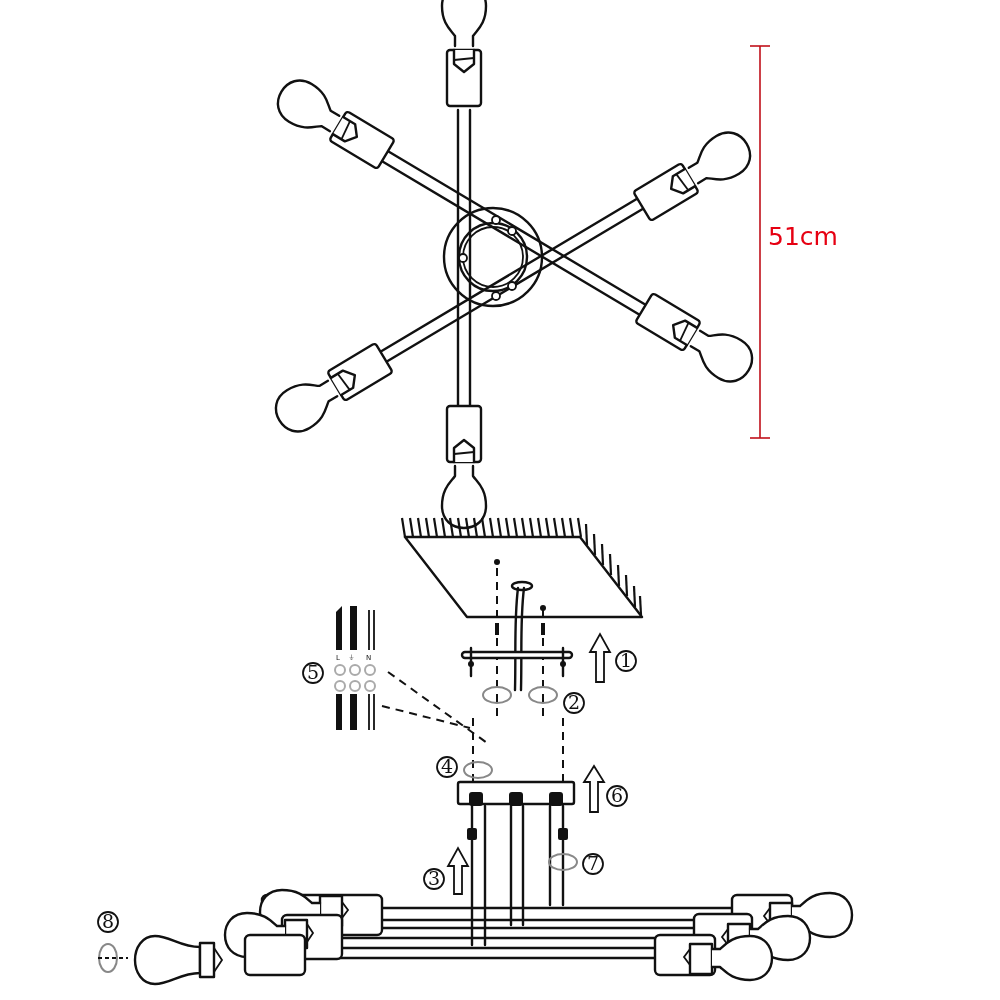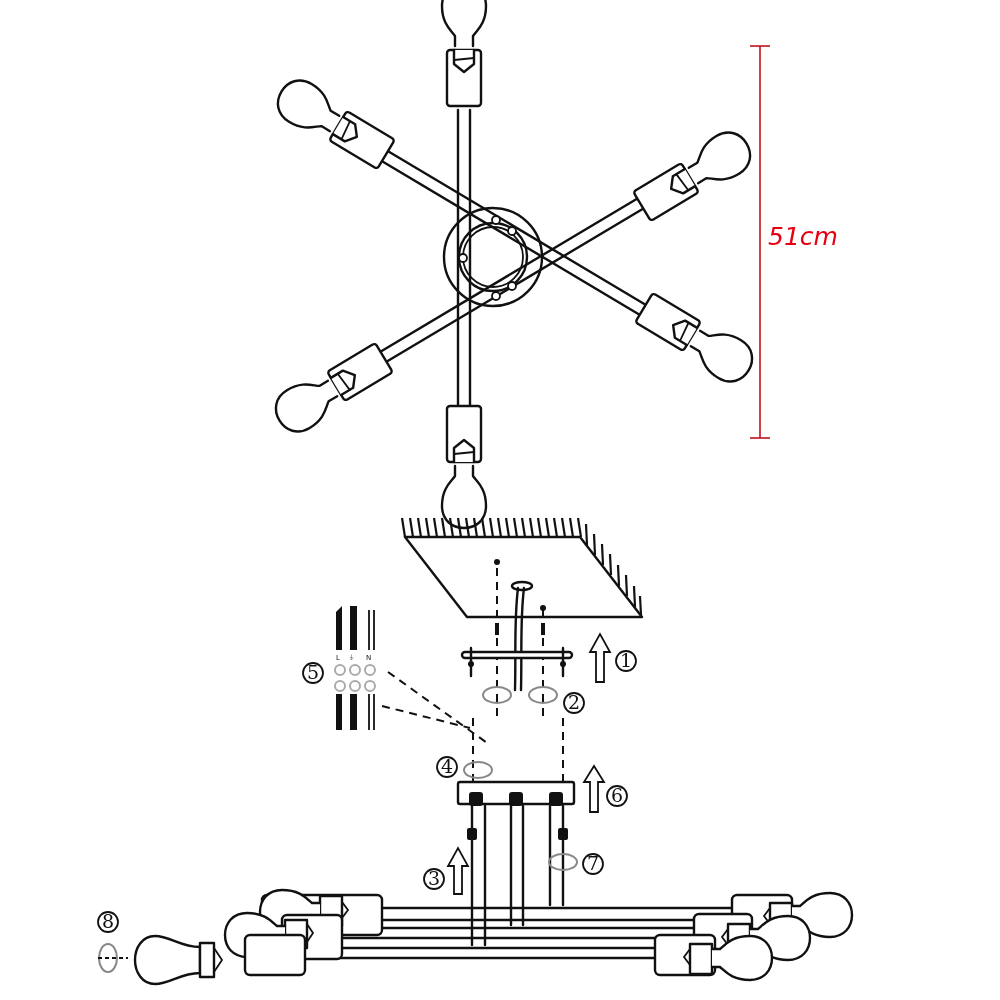--- a/index.html
+++ b/index.html
@@ -3,21 +3,21 @@
 <meta charset="utf-8">
 <style>
   html,body{margin:0;padding:0;background:#ffffff;}
   body{width:1000px;height:1000px;position:relative;overflow:hidden;font-family:"Liberation Sans",sans-serif;}
   svg{position:absolute;left:0;top:0;}
   .ln{stroke:#111;stroke-width:2.4;fill:none;stroke-linejoin:round;stroke-linecap:round;}
   .thin{stroke:#111;stroke-width:1.8;fill:none;}
   .dash{stroke:#111;stroke-width:2;fill:none;stroke-dasharray:8 6;}
   .fillw{fill:#fff;}
   .num{font-family:"DejaVu Serif",serif;font-size:19px;fill:#111;}
-  .dim-label{position:absolute;left:768px;top:222px;font-size:25px;color:#e60012;font-family:"DejaVu Sans",sans-serif;font-style:italic;}
+  .dim-label{position:absolute;left:768px;top:222px;font-size:25px;color:#e60012;font-family:"DejaVu Sans",sans-serif;}
 </style>
 </head>
 <body>
 
 <svg width="1000" height="1000" viewBox="0 0 1000 1000" xmlns="http://www.w3.org/2000/svg">
   <defs>
 
     <g id="bulbUp">
       <path class="ln fillw" d="M-9,-4 L-9,-14 C-13,-20 -22,-26 -22,-44 C-22,-58 -12,-66 0,-66 C12,-66 22,-58 22,-44 C22,-26 13,-20 9,-14 L9,-4"></path>
     </g>

